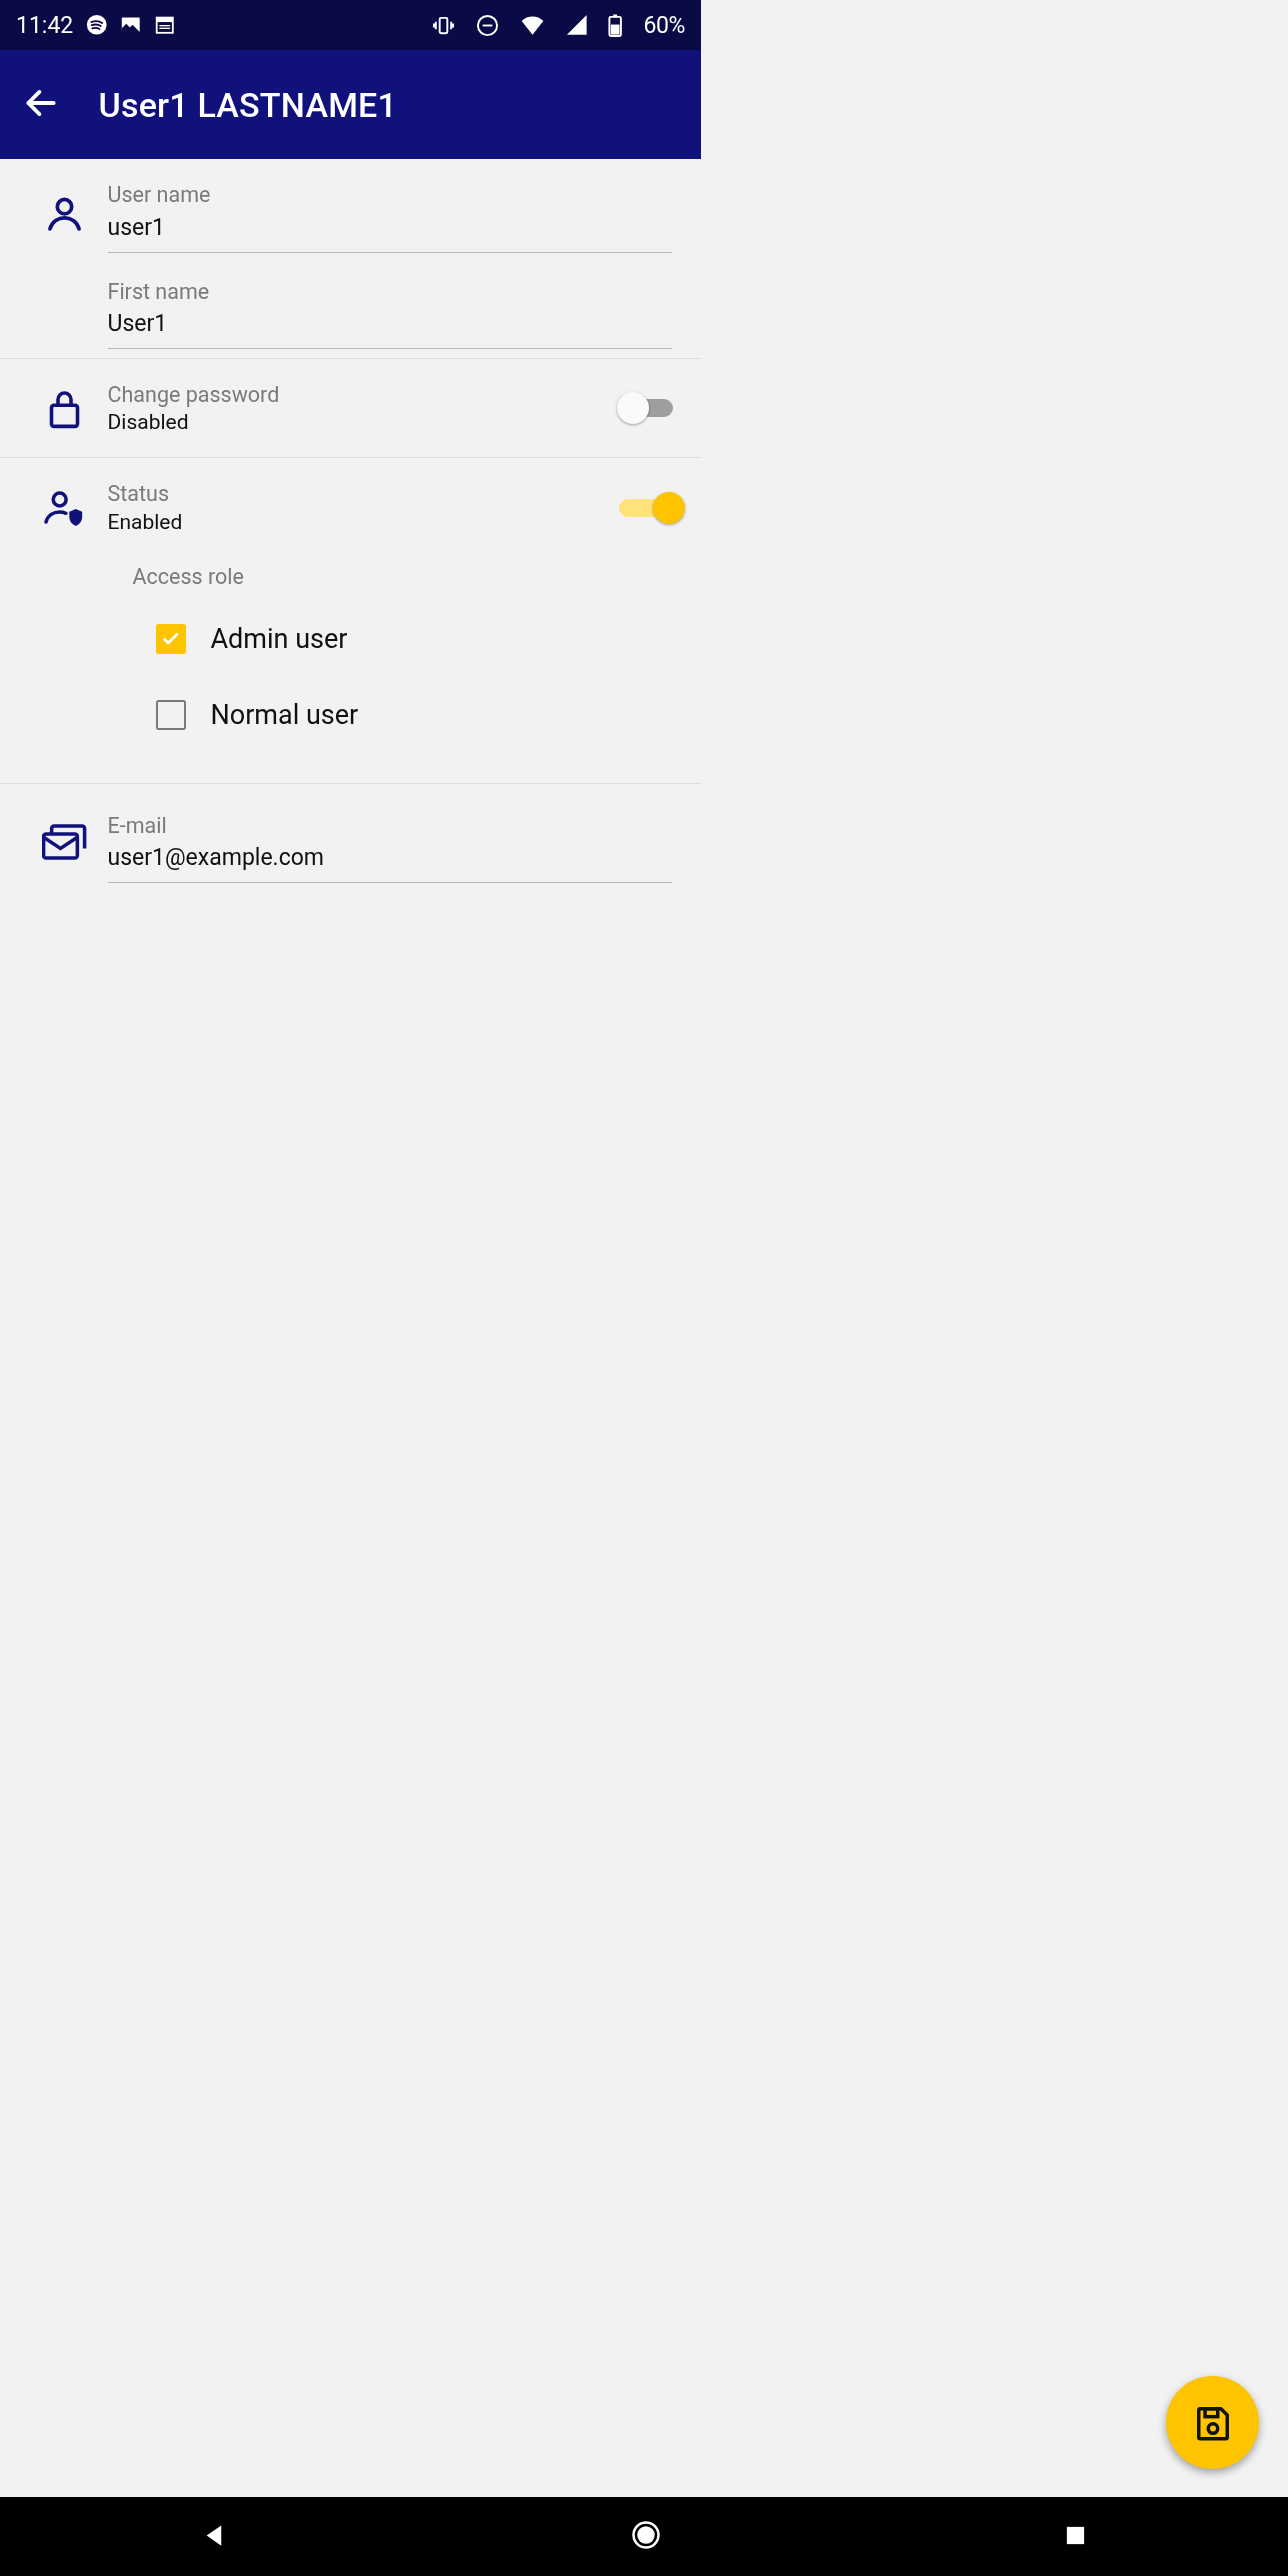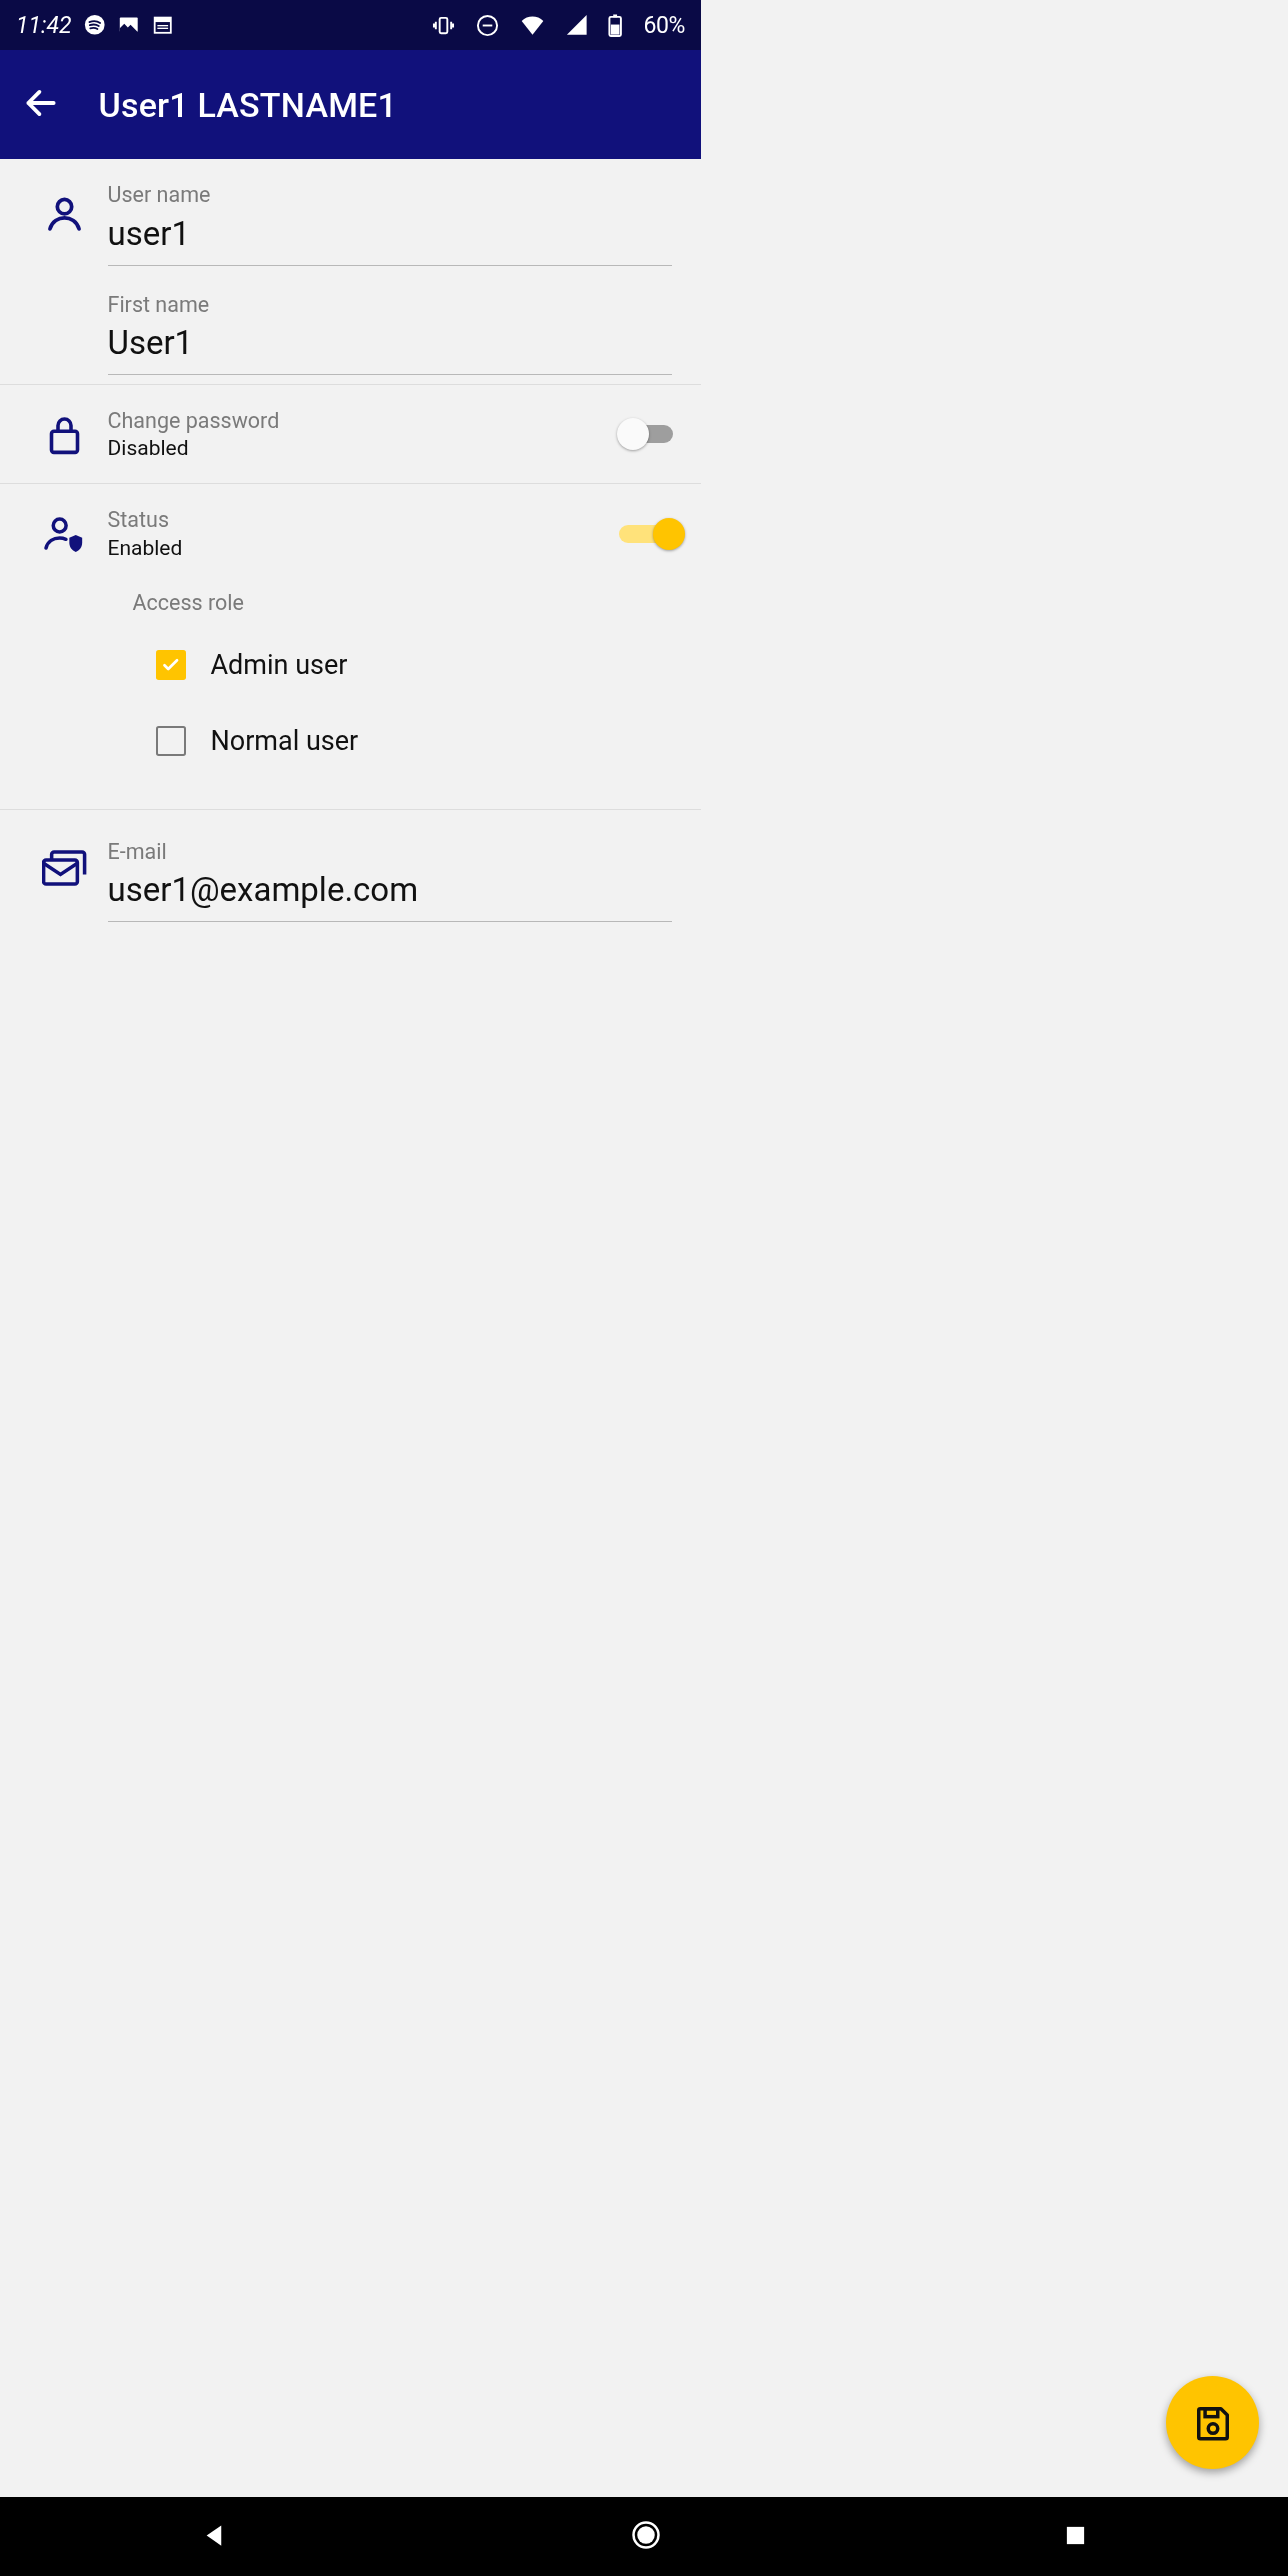--- a/index.html
+++ b/index.html
@@ -9,21 +9,21 @@
   .status-bar {
     height: 50px;
     background: #0a0a46;
     color: #fff;
     display: flex;
     align-items: center;
     padding: 0 16px;
     font-size: 23px;
     font-weight: 400;
   }
-  .status-left { display: flex; align-items: center; gap: 12.5px; font-style: italic; }
+  .status-left { display: flex; align-items: center; gap: 12.5px; }
   .status-right { margin-left: auto; display: flex; align-items: center; gap: 21px; }
   .status-right svg, .status-left svg { display: block; }
   .battery-text { font-size: 23px; letter-spacing: -0.4px; }
 
   
   .app-bar {
     height: 109px;
     background: #11117b;
     color: #fff;
     display: flex;
@@ -60,21 +60,21 @@
     margin-bottom: 17px;
   }
   .field:last-child { margin-bottom: 9px; }
   .field-label {
     color: #7a7a7a;
     font-size: 21.5px;
     margin-bottom: 5.4px;
   }
   .field-value {
     color: #111;
-    font-size: 33px;
+    font-size: 23px;
     line-height: 1.3;
     border: none;
     background: transparent;
     width: 100%;
     outline: none;
     font-family: inherit;
     padding-bottom: 7.2px;
   }
 
   

